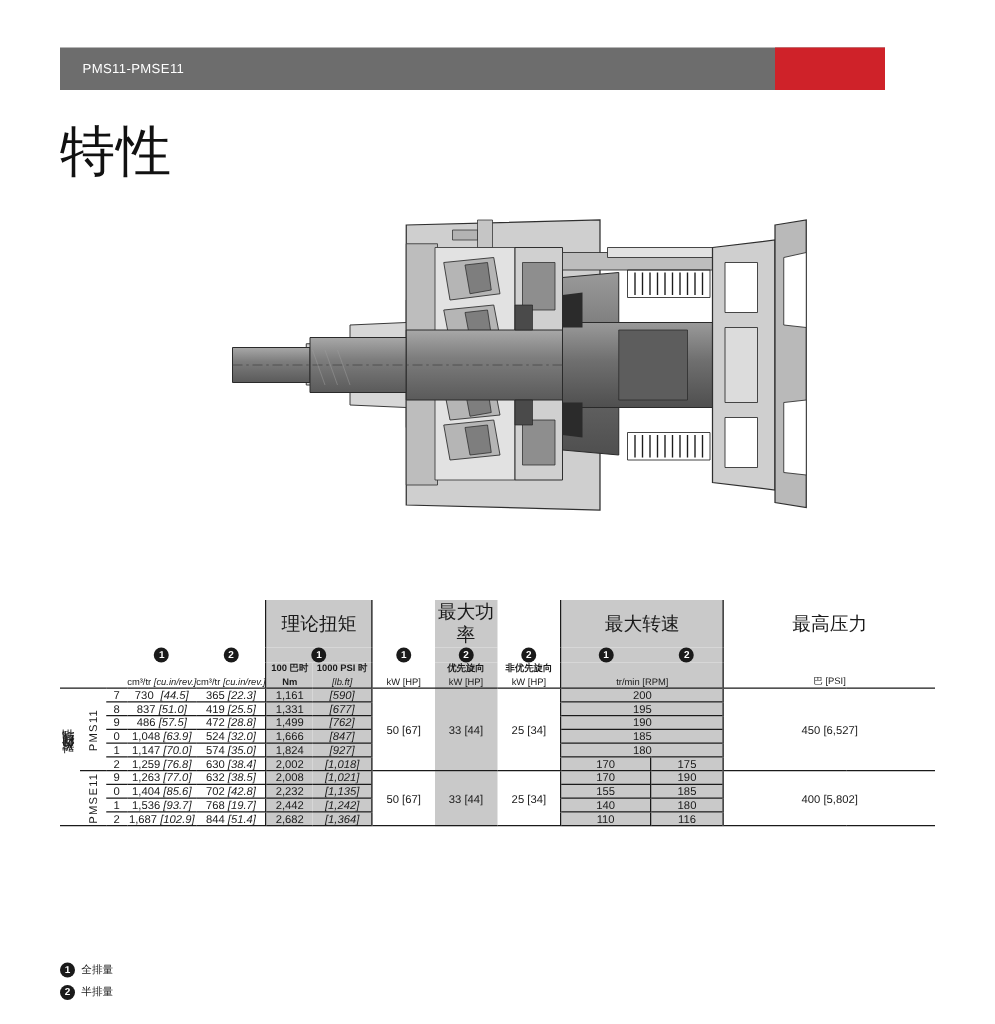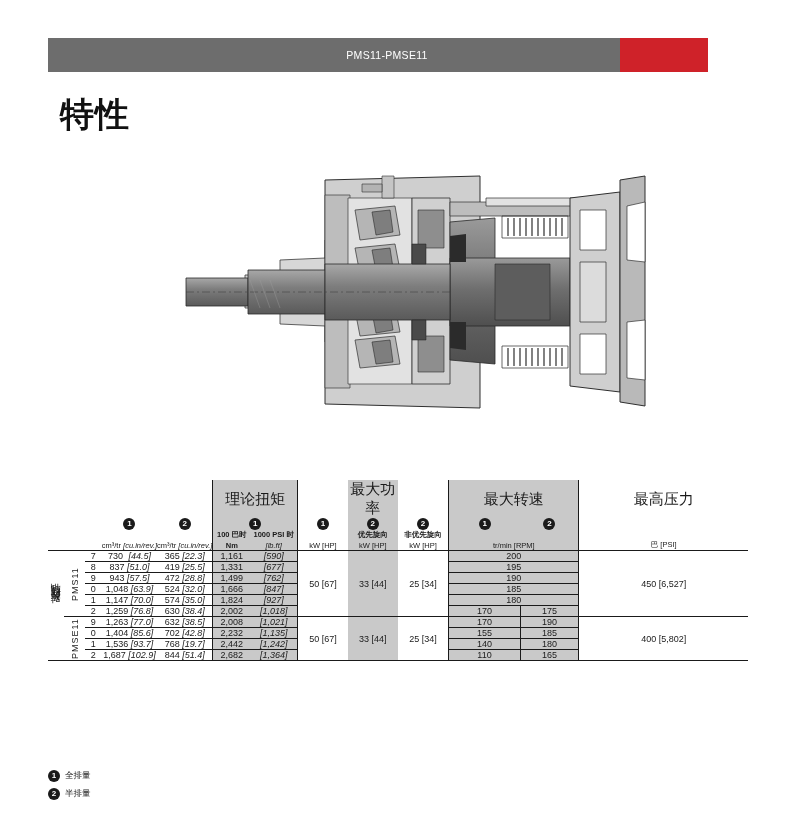--- a/index.html
+++ b/index.html
@@ -22,21 +22,20 @@
     left: 0; top: 38px;
     width: 796px; height: 34px;
   }
   .header-bar {
     position: absolute;
     left: 48px; top: 0;
     width: 660px; height: 34px;
     background: #6d6d6d;
     display: flex;
     align-items: center;
-    justify-content: center;
   }
   .header-title {
     color: #ffffff;
     font-size: 10.5px;
     letter-spacing: .3px;
     padding-left: 18px;
     font-weight: normal;
   }
   .header-red {
     position: absolute;
@@ -92,25 +91,24 @@
     position: absolute;
     left: 58px; top: 2px;
     font-size: 7px;
     color: #cf2229;
   }
 
   
   .page-title {
     position: absolute;
     left: 48px; top: 92px;
-    font-size: 34px;
-    font-weight: bold;
+    font-size: 44px;
+    font-weight: normal;
     letter-spacing: 1px;
     color: #111;
-    margin-left: 12px;
   }
 
   
   .drawing {
     position: absolute;
     left: 150px; top: 140px;
     width: 500px; height: 300px;
   }
 
   
@@ -397,21 +395,21 @@
   <tr class="row-line">
     <td class="sz">8</td>
     <td class="datacell"><span>837</span> <i>[51.0]</i></td>
     <td class="datacell"><span>419</span> <i>[25.5]</i></td>
     <td class="datacell gray divline">1,331</td>
     <td class="datacell gray divline-r"><i>[677]</i></td>
     <td colspan="2" class="datacell gray divline divline-r">195</td>
   </tr>
   <tr class="row-line">
     <td class="sz">9</td>
-    <td class="datacell"><span>943</span> <i>[57.5]</i></td>
+    <td class="datacell"><span>486</span> <i>[57.5]</i></td>
     <td class="datacell"><span>472</span> <i>[28.8]</i></td>
     <td class="datacell gray divline">1,499</td>
     <td class="datacell gray divline-r"><i>[762]</i></td>
     <td colspan="2" class="datacell gray divline divline-r">190</td>
   </tr>
   <tr class="row-line">
     <td class="sz">0</td>
     <td class="datacell"><span>1,048</span> <i>[63.9]</i></td>
     <td class="datacell"><span>524</span> <i>[32.0]</i></td>
     <td class="datacell gray divline">1,666</td>
@@ -468,21 +466,21 @@
     <td class="datacell gray divline">140</td>
     <td class="datacell gray divline divline-r">180</td>
   </tr>
   <tr class="row-line">
     <td class="sz">2</td>
     <td class="datacell"><span>1,687</span> <i>[102.9]</i></td>
     <td class="datacell"><span>844</span> <i>[51.4]</i></td>
     <td class="datacell gray divline">2,682</td>
     <td class="datacell gray divline-r"><i>[1,364]</i></td>
     <td class="datacell gray divline">110</td>
-    <td class="datacell gray divline divline-r">165</td>
+    <td class="datacell gray divline divline-r">116</td>
   </tr>
   <tr class="thick-top">
     <td colspan="15" style="height:0"></td>
   </tr>
 </tbody>
     </table>
 </div>
 
 <div class="footnotes">
   <div class="footnote">

